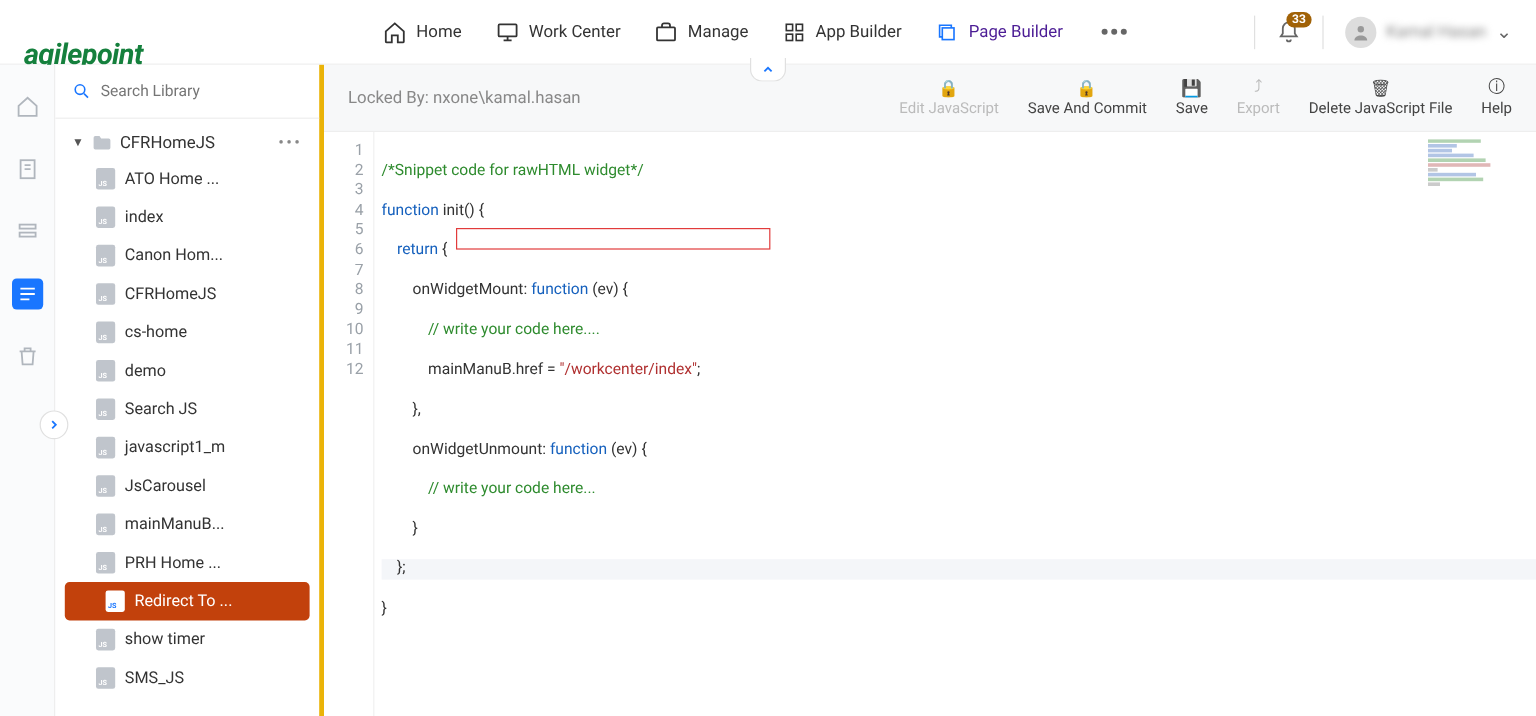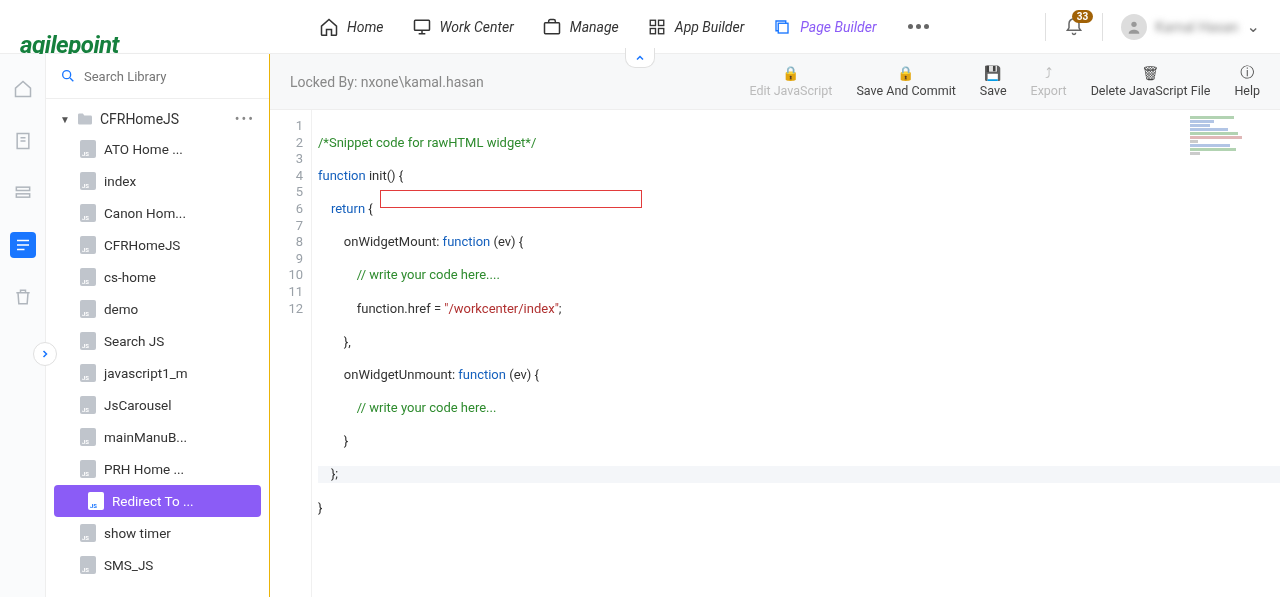--- a/index.html
+++ b/index.html
@@ -1,23 +1,23 @@
 <!DOCTYPE html>
 <html><head>
 <meta charset="utf-8">
 <style>
 * { margin: 0; padding: 0; box-sizing: border-box; font-family: -apple-system, BlinkMacSystemFont, "Segoe UI", Roboto, Arial, sans-serif; }
 html, body { width: 1280px; height: 597px; overflow: hidden; background: #fff; }
 
 
 .header { height: 54px; display: flex; align-items: center; padding: 0 20px; border-bottom: 1px solid #eee; }
 .logo { font-size: 24px; font-weight: 700; letter-spacing: -0.5px; color: #15803d; font-style: italic; margin-top: 36px; }
-.main-nav { display: flex; align-items: center; gap: 28px; margin-left: 200px; font-style: italic; }
+.main-nav { display: flex; align-items: center; gap: 28px; margin-left: 200px; }
 .nav-item { display: flex; align-items: center; gap: 8px; color: #333; font-size: 14px; cursor: pointer; }
-.nav-item.active { color: #8b5cf6; }
+.nav-item.active { color: #4c1d95; }
 .nav-item .nav-ic { width: 20px; height: 20px; display: flex; align-items: center; justify-content: center; }
 .more-dots { display:flex; gap:3px; margin-left: 4px; cursor:pointer; }
 .more-dots span { width:5px; height:5px; border-radius:50%; background:#666; }
 
 .header-right { margin-left: auto; display:flex; align-items:center; gap:18px; }
 .divider-v { width:1px; height:28px; background:#e0e0e0; }
 .bell { position: relative; color:#666; cursor:pointer; }
 .badge { position:absolute; top:-7px; right:-9px; background:#a16207; color:#fff; font-size:10px; font-weight:700; border-radius:9px; padding:1px 5px; }
 .user-chip { display:flex; align-items:center; gap:8px; cursor:pointer;}
 .avatar { width:26px; height:26px; border-radius:50%; background:#ddd; display:flex; align-items:center; justify-content:center; color:#888; }
@@ -29,32 +29,32 @@
 
 .body { display:flex; height: calc(597px - 54px); }
 
 
 .rail { width:46px; background:#fafbfc; border-right:1px solid #eee; padding-top:22px; display:flex; flex-direction:column; align-items:center; gap:26px; position:relative; }
 .rail-ic { width:26px; height:26px; color:#b0b6bd; cursor:pointer; display:flex; align-items:center; justify-content:center; }
 .rail-ic.active { background:#1976ff; color:#fff; border-radius:4px; }
 .rail-expand { position:absolute; right:-12px; top:288px; width:24px; height:24px; background:#fff; border:1px solid #e0e0e0; border-radius:50%; display:flex; align-items:center; justify-content:center; color:#1976ff; cursor:pointer; }
 
 
-.library { width:224px; background:#fff; border-right:1px solid #eab308; display:flex; flex-direction:column; box-shadow: 2px 0 4px rgba(0,0,0,0.02);}
+.library { width:224px; background:#fff; border-right:4px solid #eab308; display:flex; flex-direction:column; box-shadow: 2px 0 4px rgba(0,0,0,0.02);}
 .search-row { padding:14px 14px; border-bottom:1px solid #eee; display:flex; align-items:center; gap:8px; }
 .search-row input { border:none; outline:none; font-size:13px; color:#666; flex:1; }
 .tree { flex:1; overflow-y:auto; padding:6px 0; }
 .tree-root { display:flex; align-items:center; gap:6px; padding:6px 14px; font-size:14px; color:#333; cursor:pointer; }
 .tree-root .caret { color:#555; font-size:10px; }
 .folder-ic { color:#b0b6bd; }
 .tree-root .dots { margin-left:auto; color:#888; letter-spacing:2px; cursor:pointer; }
 .tree-item { display:flex; align-items:center; gap:8px; padding:7px 10px 7px 34px; font-size:13.5px; color:#333; cursor:pointer; white-space:nowrap; overflow:hidden; text-overflow:ellipsis;}
 .tree-item .file-ic { width:16px; height:18px; background:#c0c5cc; border-radius:2px; position:relative; flex-shrink:0; }
 .tree-item .file-ic::after { content:"JS"; position:absolute; bottom:1px; left:2px; font-size:6px; color:#fff; font-weight:700; }
-.tree-item.selected { background:#8b5cf6; color:#fff; border-radius:4px; margin:0 8px; }
+.tree-item.selected { background:#c2410c; color:#fff; border-radius:4px; margin:0 8px; }
 .tree-item.selected .file-ic { background:#fff; }
 .tree-item.selected .file-ic::after { color:#1976ff; }
 .tree::-webkit-scrollbar{width:6px;} .tree::-webkit-scrollbar-thumb{background:#ccc;border-radius:3px;}
 
 
 .main { flex:1; display:flex; flex-direction:column; }
 .toolbar { height:56px; background:#f7f8f9; border-bottom:1px solid #eee; display:flex; align-items:center; padding:0 20px; }
 .locked { color:#888; font-size:14px;text-align:right; }
 .tool-actions { margin-left:auto; display:flex; gap:24px; }
 .tool-btn { display:flex; flex-direction:column; align-items:center; gap:2px; color:#444; font-size:12.5px; cursor:pointer; }
@@ -329,21 +329,21 @@
           <div>10</div>
           <div>11</div>
           <div>12</div>
         </div>
       <div class="code">
 <div><span class="tok-comment">/*Snippet code for rawHTML widget*/</span></div>
 <div><span class="tok-kw">function</span><span class="tok-plain"> init() {</span></div>
 <div><span class="tok-plain">    </span><span class="tok-kw">return</span><span class="tok-plain"> {</span></div>
 <div><span class="tok-plain">        onWidgetMount: </span><span class="tok-fn">function</span><span class="tok-plain"> (ev) {</span></div>
 <div><span class="tok-comment">            // write your code here....</span></div>
-<div><span class="tok-plain">            function.href = </span><span class="tok-str">"/workcenter/index"</span><span class="tok-plain">;</span></div>
+<div><span class="tok-plain">            mainManuB.href = </span><span class="tok-str">"/workcenter/index"</span><span class="tok-plain">;</span></div>
 <div><span class="tok-plain">        },</span></div>
 <div><span class="tok-plain">        onWidgetUnmount: </span><span class="tok-fn">function</span><span class="tok-plain"> (ev) {</span></div>
 <div><span class="tok-comment">            // write your code here...</span></div>
 <div><span class="tok-plain">        }</span></div>
 <div class="cursor-line"><span class="tok-plain">    };</span></div>
 <div><span class="tok-plain">}</span></div>
         <div class="highlight-box" style="left:68px; top:80px; width:262px; height:18px;"></div>
       </div>
       <div class="minimap">
         <div style="background:#7fb77f;width:55%"></div>

